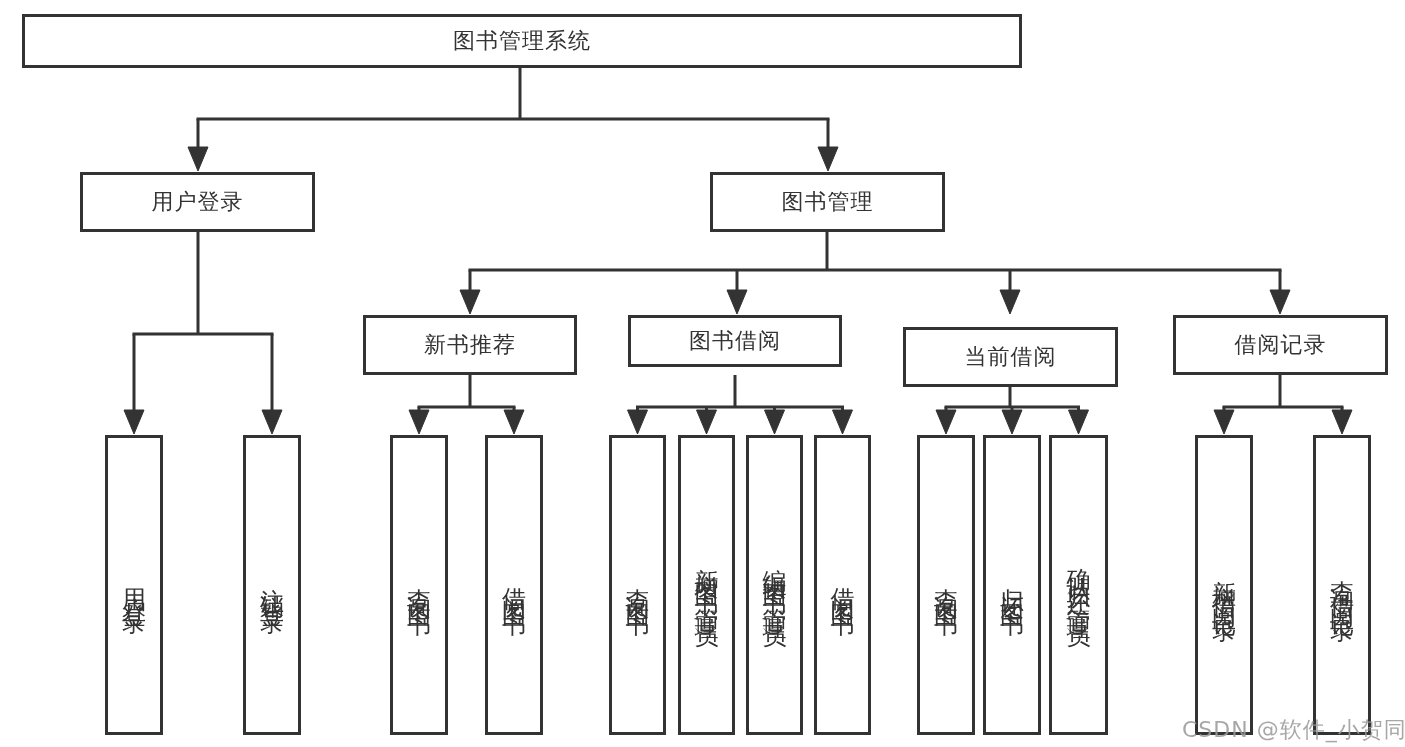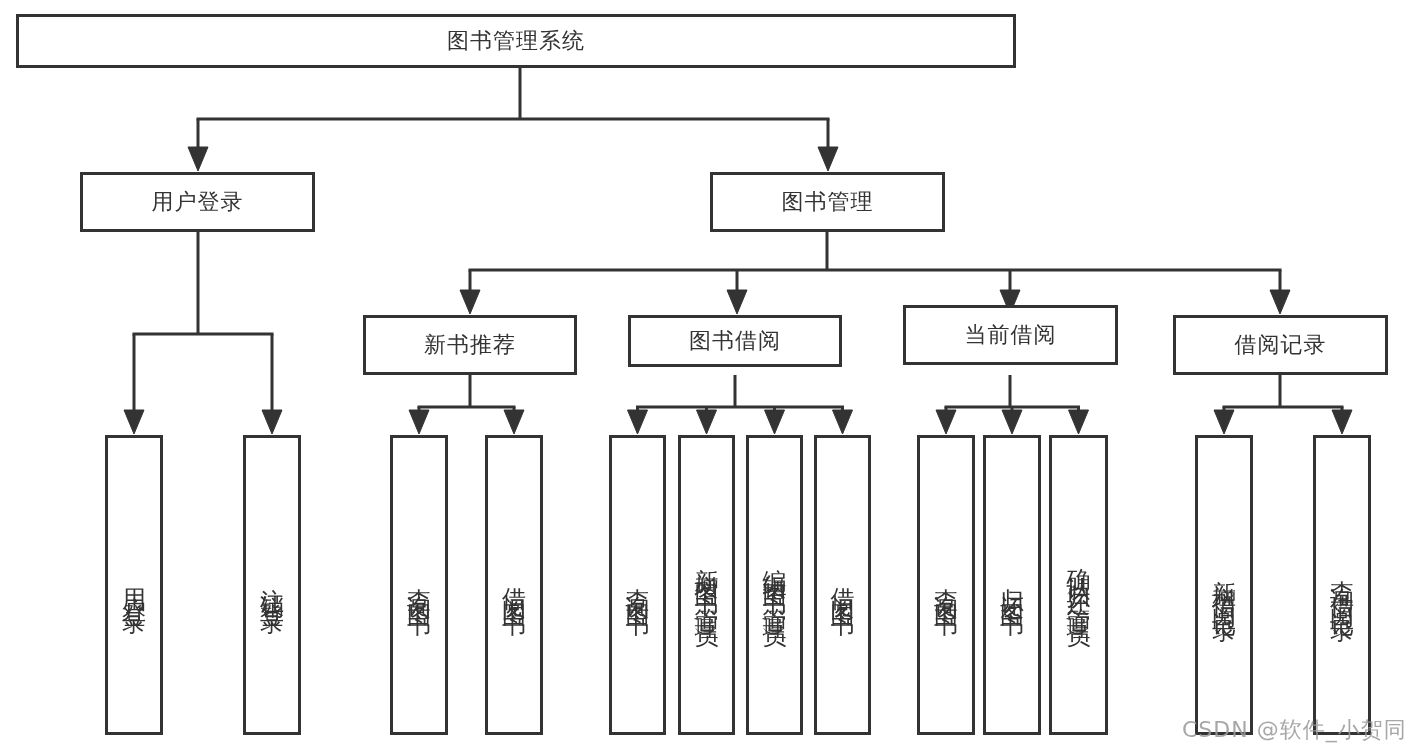--- a/index.html
+++ b/index.html
@@ -12,26 +12,26 @@
     position:absolute; box-sizing:border-box;
     border:3px solid #333333; background:#ffffff; color:#333333; z-index:2;
     display:flex; align-items:center; justify-content:center;
   }
   .hbox{ font-size:22px; letter-spacing:1px; }
   .vbox{
     writing-mode:vertical-rl; text-orientation:mixed;
     font-size:24px; letter-spacing:8px; line-height:1;
     width:58px; top:435px; height:300px;
   }
-  .root{ left:16px; top:14px; width:1000px; height:54px; }
+  .root{ left:22px; top:14px; width:1000px; height:54px; }
   .l2a{ left:80px;  top:172px; width:235px; height:60px; }
   .l2b{ left:710px; top:172px; width:235px; height:60px; }
   .l3a{ left:363px;  top:315px; width:214px; height:60px; }
   .l3b{ left:628px;  top:315px; width:214px; height:52px; }
-  .l3c{ left:903px;  top:305px; width:215px; height:60px; }
+  .l3c{ left:903px;  top:327px; width:215px; height:60px; }
   .l3d{ left:1173px; top:315px; width:215px; height:60px; }
   .u1{ left:105px; }  .u2{ left:243px; }
   .n1{ left:390px; }  .n2{ left:485px; }
   .b1{ left:609px; width:57px; } .b2{ left:678px; width:57px; }
   .b3{ left:746px; width:57px; } .b4{ left:814px; width:57px; }
   .c1{ left:917px; }  .c2{ left:983px; } .c3{ left:1049px; width:59px; }
   .r1{ left:1195px; } .r2{ left:1313px; }
   .watermark{
     position:absolute; left:1182px; top:715px; z-index:3;
     font-size:22px; color:#9b9b9b; opacity:0.88; letter-spacing:1px;

